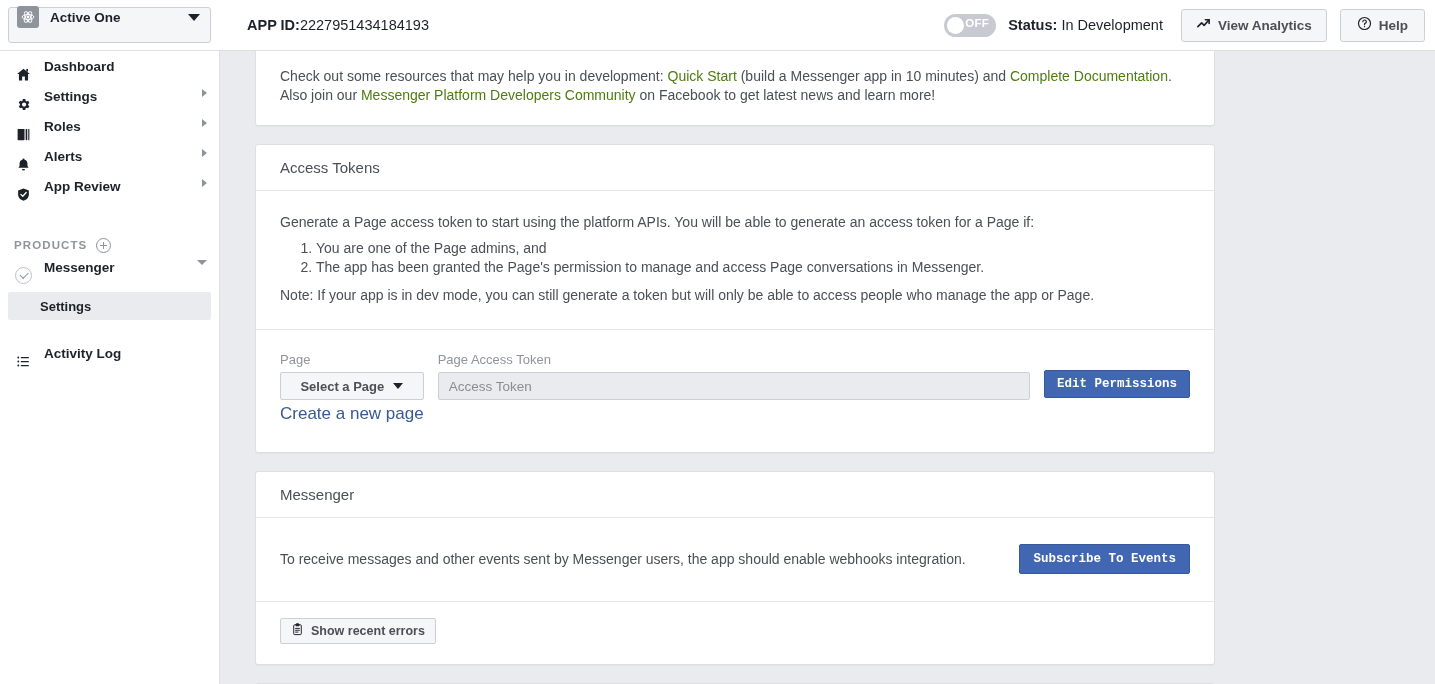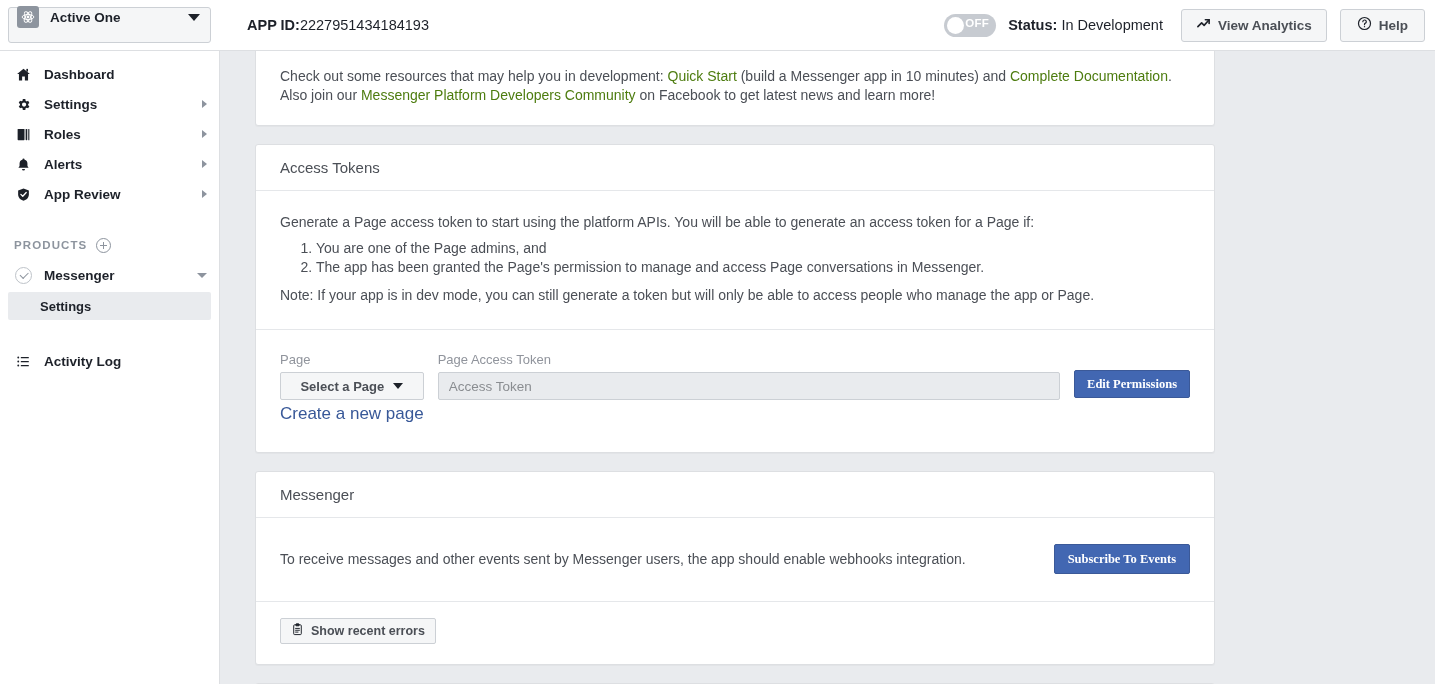--- a/index.html
+++ b/index.html
@@ -92,21 +92,21 @@
 
   
   .sidebar {
     position: absolute; top: 51px; left: 0;
     width: 220px; height: 633px;
     background: #ffffff;
     border-right: 1px solid #dddfe2;
     padding-top: 8px;
   }
   .nav-item {
-    height: 30px; display: flex; align-items: center;
+    height: 30px; display: flex; 
     padding: 0 12px 0 14px; cursor: pointer;
     position: relative;
   }
   .nav-ico {
     width: 18px; display: flex; align-items: center; justify-content: center;
     flex: 0 0 18px; color: #1d2129;
   }
   .nav-label {
     margin-left: 12px; font-size: 13.5px; font-weight: bold; color: #1d2129;
     white-space: nowrap;
@@ -219,21 +219,21 @@
     background: #e9ebee; border: 1px solid #ccd0d5; border-radius: 2px;
     font-size: 13.5px; color: #8a8d91; padding: 0 10px;
     font-family: "Liberation Sans", sans-serif;
   }
   .token-input::placeholder { color: #8a8d91; opacity: 1; }
   .btn-primary {
     height: 28px; background: #4267b2; border: 1px solid #3b5998;
     border-radius: 2px; color: #ffffff;
     font-size: 12.5px; font-weight: bold;
     padding: 0 12px; cursor: pointer; white-space: nowrap;
-    font-family: Liberation Serif, serif;
+    font-family: Liberation Mono, monospace;
     margin-left: 14px; margin-top: 18px;
   }
   .wh-row {
     display: flex; align-items: center; justify-content: space-between;
     padding: 26px 24px 27px 24px;
   }
   .btn-primary.lg {
     height: 30px; font-size: 12.5px; padding: 0 13px; margin: 0;
   }
   .err-row { padding: 16px 24px 20px 24px; }

